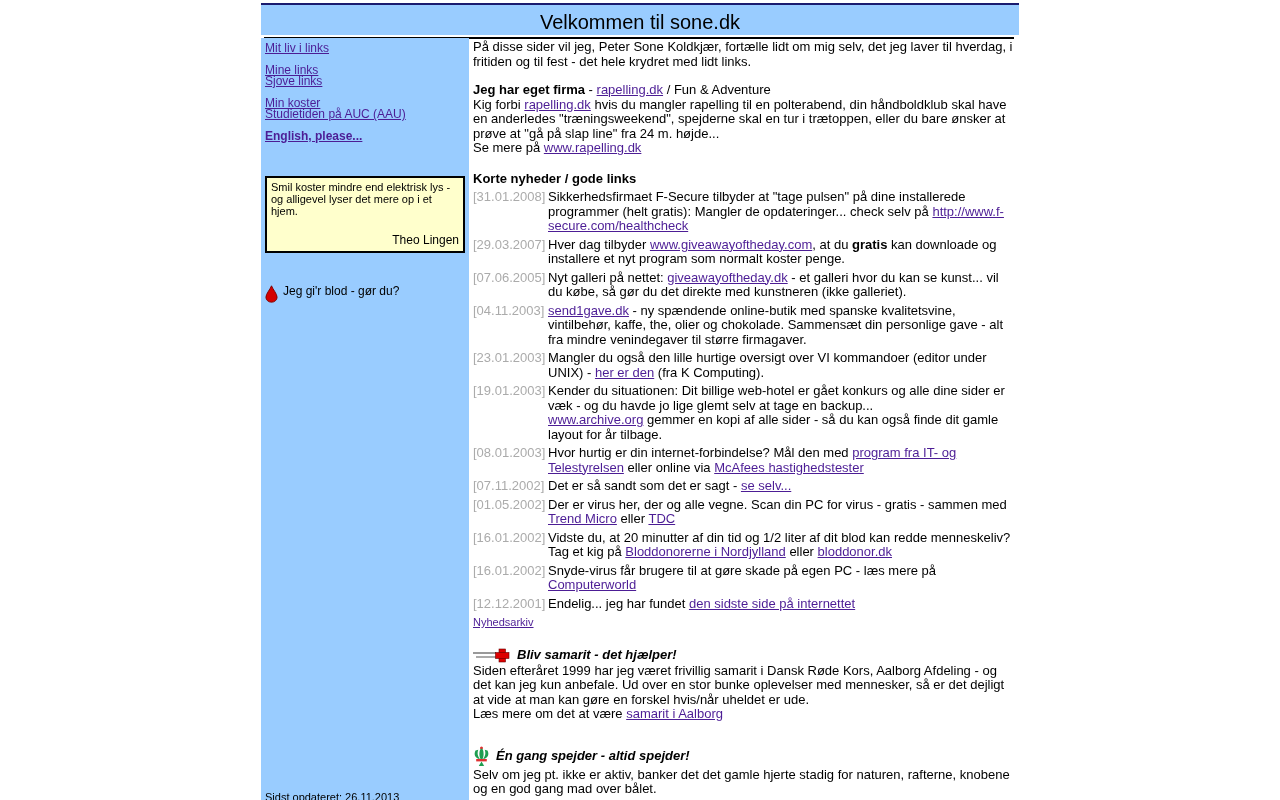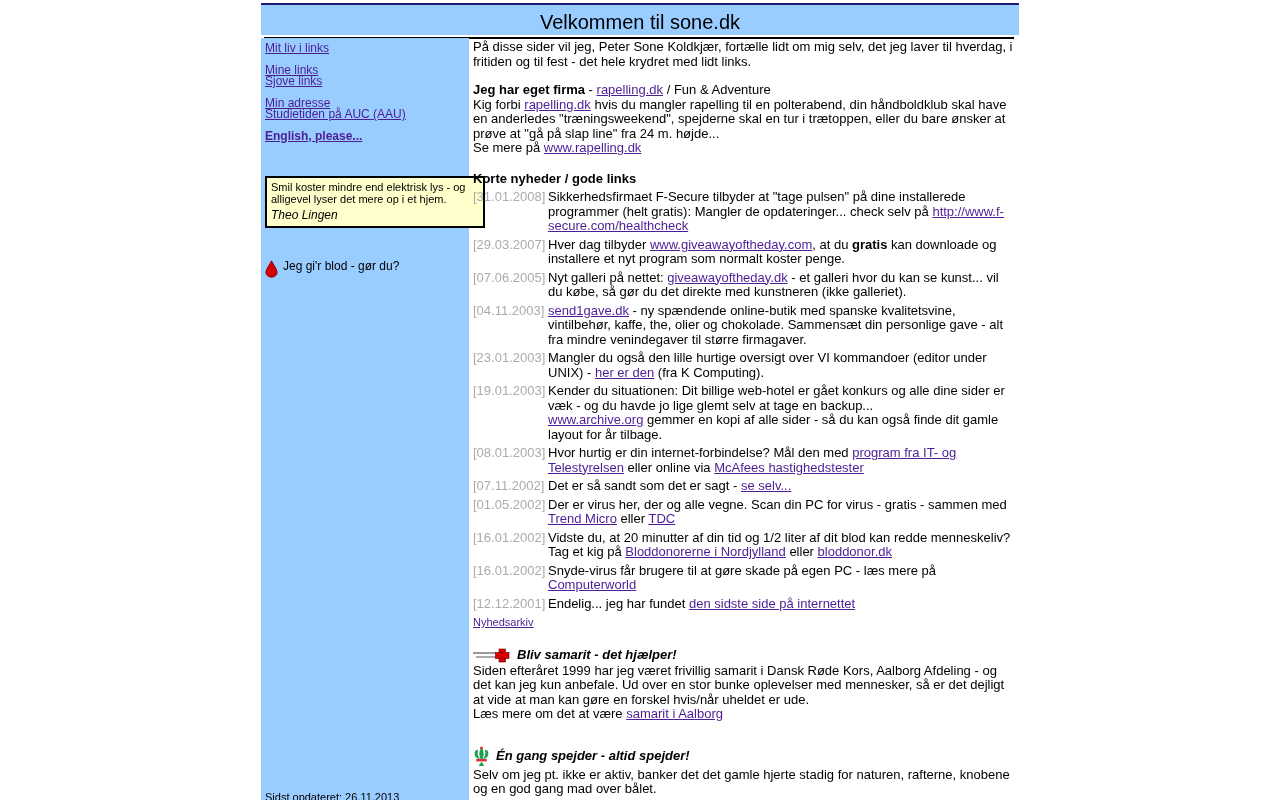--- a/index.html
+++ b/index.html
@@ -40,26 +40,25 @@
   .nav-group { margin-bottom:10px; }
   .nav-group a { display:block; margin-bottom:0; line-height:11.5px; }
   .nav-bold a { font-weight:bold; }
 
   .quote-box {
     margin-top:24px;
     border:2px solid #000;
     background:#FFFFCC;
     padding:3px 4px 5px 4px;
     font-size:11px; line-height:12px;
-    width:220px;
+    width:200px;
   }
   .quote-author {
-    margin-top:4px;
-    text-align:left;
-    font-style:italic;
+    margin-top:17px;
+    text-align:right;
     font-size:12px;
   }
 
   .blood-row {
     margin-top:32px;
     display:flex; align-items:flex-start; gap:5px;
     font-size:12px;
   }
 
   .last-updated { margin-top:auto; font-size:11px; padding-bottom:4px; }
@@ -101,21 +100,21 @@
 
     <div class="sidebar">
       <div class="nav-group">
         <a>Mit liv i links</a>
       </div>
       <div class="nav-group">
         <a>Mine links</a>
         <a>Sjove links</a>
       </div>
       <div class="nav-group">
-        <a>Min adresse</a>
+        <a>Min koster</a>
         <a>Studietiden på AUC (AAU)</a>
       </div>
       <div class="nav-group nav-bold">
         <a>English, please...</a>
       </div>
 
       <div class="quote-box">
         <div>Smil koster mindre end elektrisk lys - og alligevel lyser det mere op i et hjem.</div>
         <div class="quote-author">Theo Lingen</div>
       </div>

